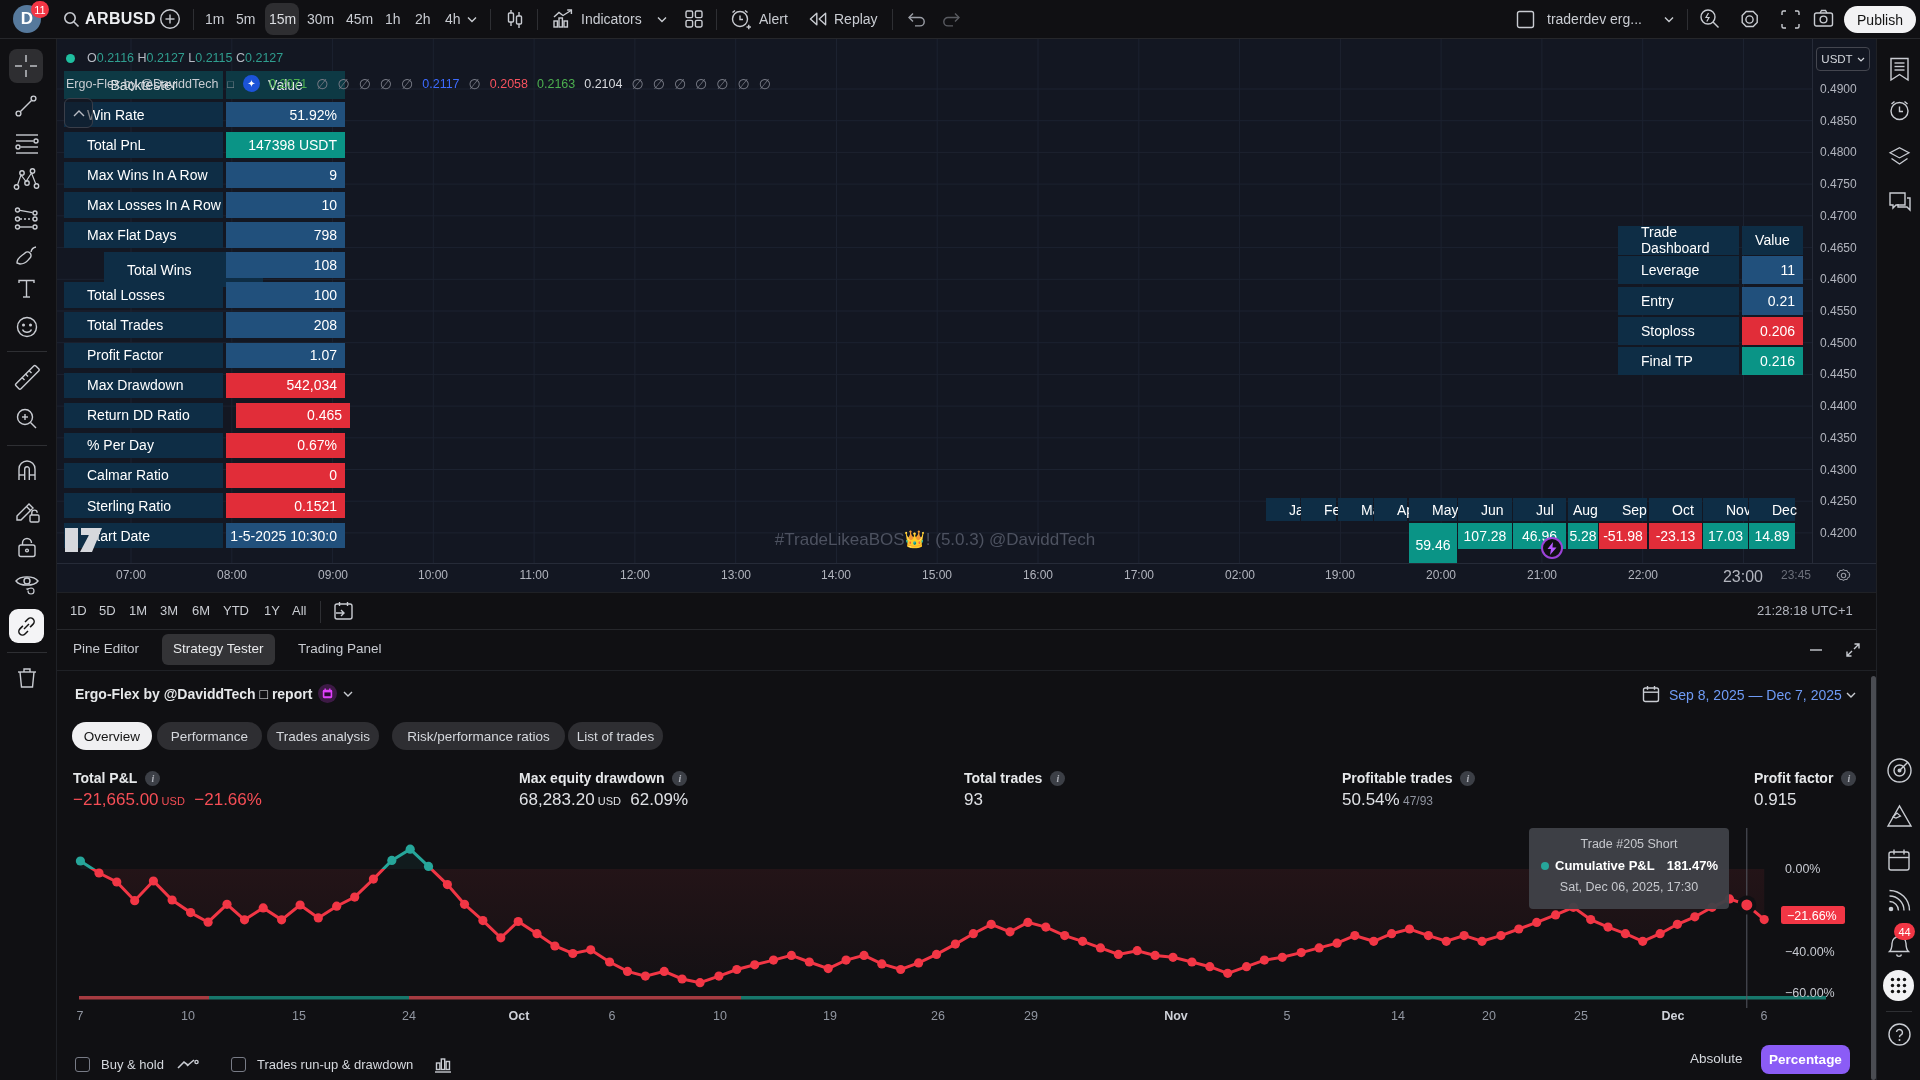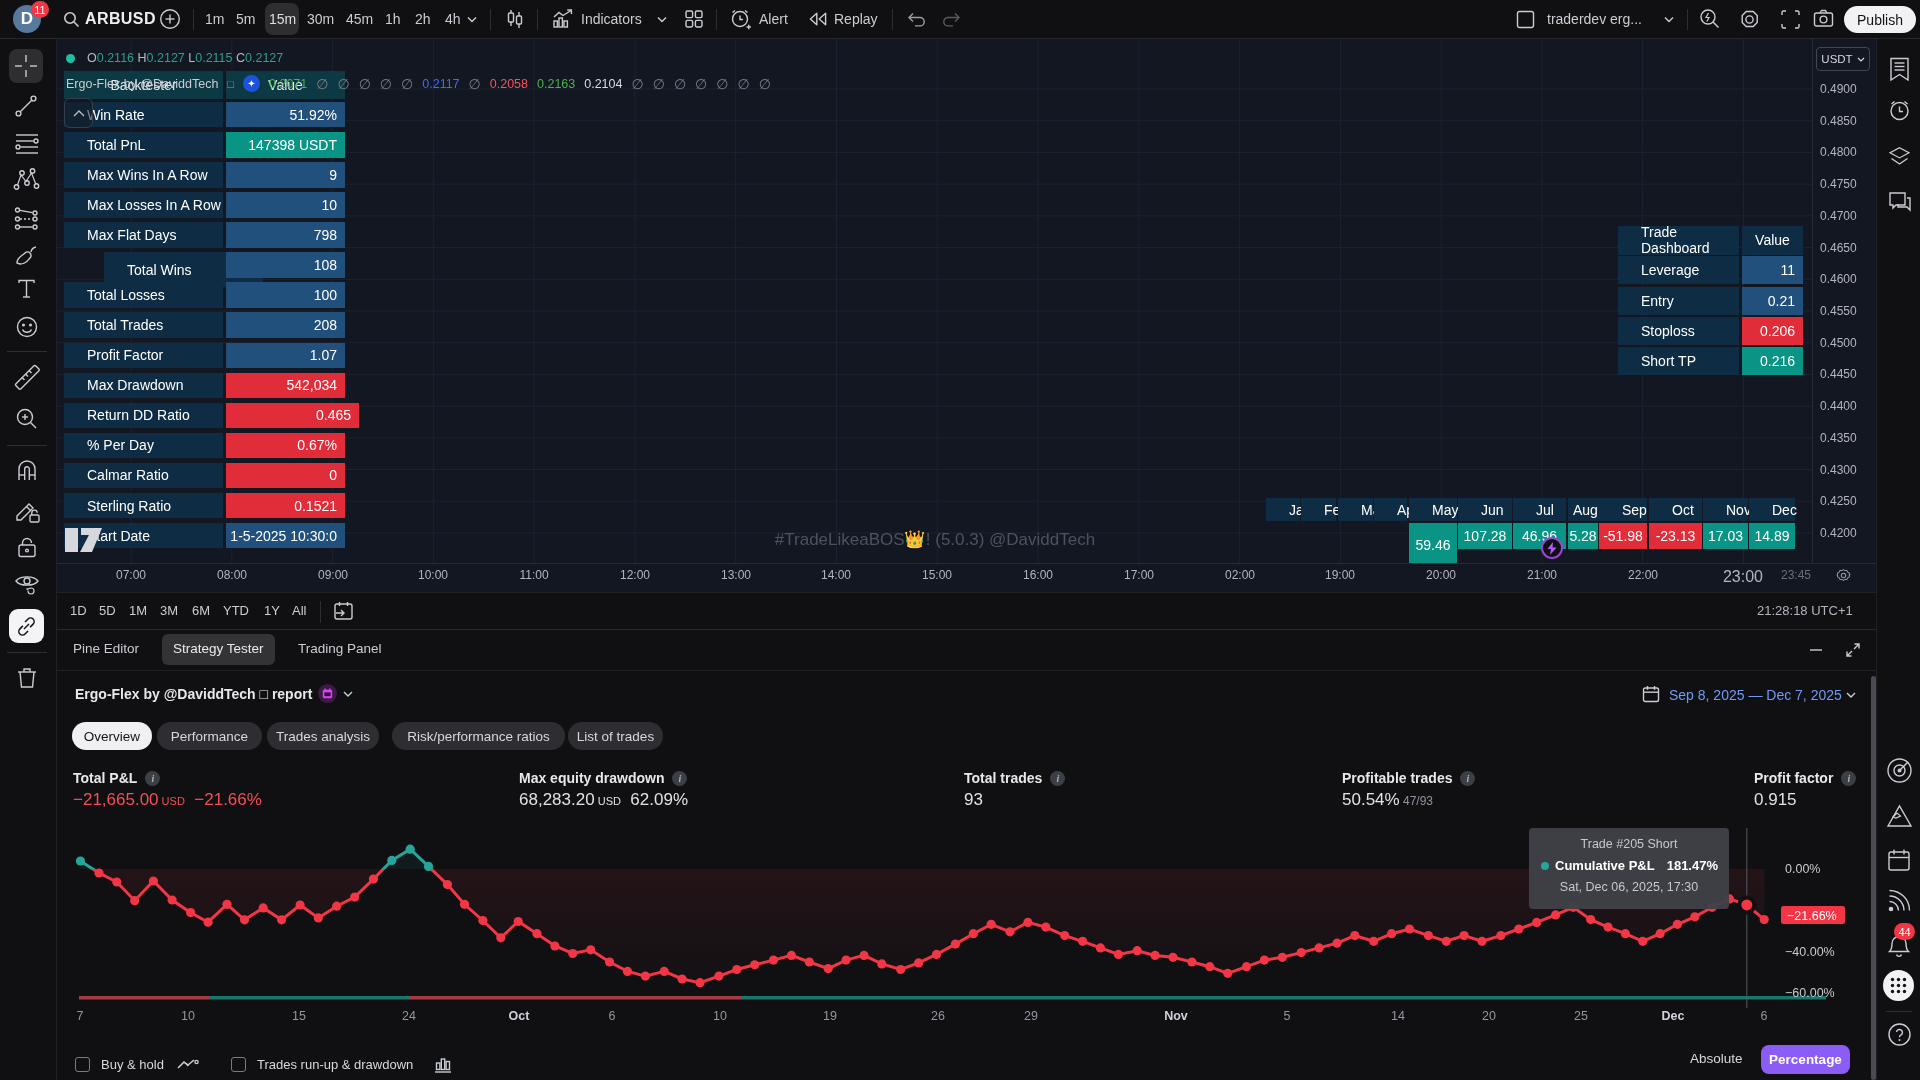--- a/index.html
+++ b/index.html
@@ -398,21 +398,21 @@
     <div class="cell bgblue cr" style="left:169px;top:213.2px;width:119px;height:25.5px;">108</div>
     <div class="cell bgnavy cl" style="left:7px;top:243.3px;width:159px;height:25.5px;">Total Losses</div>
     <div class="cell bgblue cr" style="left:169px;top:243.3px;width:119px;height:25.5px;">100</div>
     <div class="cell bgnavy cl" style="left:7px;top:273.4px;width:159px;height:25.5px;">Total Trades</div>
     <div class="cell bgblue cr" style="left:169px;top:273.4px;width:119px;height:25.5px;">208</div>
     <div class="cell bgnavy cl" style="left:7px;top:303.5px;width:159px;height:25.5px;">Profit Factor</div>
     <div class="cell bgblue cr" style="left:169px;top:303.5px;width:119px;height:25.5px;">1.07</div>
     <div class="cell bgnavy cl" style="left:7px;top:333.5px;width:159px;height:25.5px;">Max Drawdown</div>
     <div class="cell bgred cr" style="left:169px;top:333.5px;width:119px;height:25.5px;">542,034</div>
     <div class="cell bgnavy cl" style="left:7px;top:363.6px;width:159px;height:25.5px;">Return DD Ratio</div>
-    <div class="cell bgred cr" style="left:169px;top:363.6px;width:133px;height:25.5px;">0.465</div>
+    <div class="cell bgred cr" style="left:179px;top:363.6px;width:114px;height:25.5px;">0.465</div>
     <div class="cell bgnavy cl" style="left:7px;top:393.7px;width:159px;height:25.5px;">% Per Day</div>
     <div class="cell bgred cr" style="left:169px;top:393.7px;width:119px;height:25.5px;">0.67%</div>
     <div class="cell bgnavy cl" style="left:7px;top:423.7px;width:159px;height:25.5px;">Calmar Ratio</div>
     <div class="cell bgred cr" style="left:169px;top:423.7px;width:119px;height:25.5px;">0</div>
     <div class="cell bgnavy cl" style="left:7px;top:453.8px;width:159px;height:25.5px;">Sterling Ratio</div>
     <div class="cell bgred cr" style="left:169px;top:453.8px;width:119px;height:25.5px;">0.1521</div>
     <div class="cell bgnavy cl" style="left:7px;top:483.9px;width:159px;height:25.5px;">Start Date</div>
     <div class="cell bgblue cr" style="left:169px;top:483.9px;width:119px;height:25.5px;">1-5-2025 10:30:0</div>
     <div class="ab" style="left:9px;top:12px;display:flex;align-items:center;font-size:12.5px;">
 <span style="width:9px;height:9px;border-radius:50%;background:#1fbfa0;display:inline-block;margin-right:12px;"></span>
@@ -454,21 +454,21 @@
         </svg>
       </div>
     <div class="cell bgnavy cl" style="left:1561px;top:187px;width:121px;height:28.5px;">Trade Dashboard</div>
     <div class="cell bgnavy" style="left:1685px;top:187px;width:61px;height:28.5px;justify-content:center;">Value</div>
     <div class="cell bgnavy cl" style="left:1561px;top:217.3px;width:121px;height:28px;">Leverage</div>
     <div class="cell bgblue cr" style="left:1685px;top:217.3px;width:61px;height:28px;">11</div>
     <div class="cell bgnavy cl" style="left:1561px;top:247.5px;width:121px;height:28px;">Entry</div>
     <div class="cell bgblue cr" style="left:1685px;top:247.5px;width:61px;height:28px;">0.21</div>
     <div class="cell bgnavy cl" style="left:1561px;top:277.7px;width:121px;height:28px;">Stoploss</div>
     <div class="cell bgred cr" style="left:1685px;top:277.7px;width:61px;height:28px;">0.206</div>
-    <div class="cell bgnavy cl" style="left:1561px;top:307.9px;width:121px;height:28px;">Short TP</div>
+    <div class="cell bgnavy cl" style="left:1561px;top:307.9px;width:121px;height:28px;">Final TP</div>
     <div class="cell bggrn cr" style="left:1685px;top:307.9px;width:61px;height:28px;">0.216</div>
     <div class="cell bgnavy cl" style="left:1209px;top:459px;width:34px;height:23px;">Jan</div>
     <div class="cell bgnavy cl" style="left:1244px;top:459px;width:35px;height:23px;">Feb</div>
     <div class="cell bgnavy cl" style="left:1281px;top:459px;width:35px;height:23px;">Mar</div>
     <div class="cell bgnavy cl" style="left:1317px;top:459px;width:33px;height:23px;">Apr</div>
     <div class="cell bgnavy cl" style="left:1352px;top:459px;width:48px;height:23px;">May</div>
     <div class="cell bggrn" style="left:1352px;top:484px;width:48px;height:43px;justify-content:center;">59.46</div>
     <div class="cell bgnavy cl" style="left:1401px;top:459px;width:54px;height:23px;">Jun</div>
     <div class="cell bggrn" style="left:1401px;top:484px;width:54px;height:26px;justify-content:center;">107.28</div>
     <div class="cell bgnavy cl" style="left:1456px;top:459px;width:53px;height:23px;">Jul</div>

